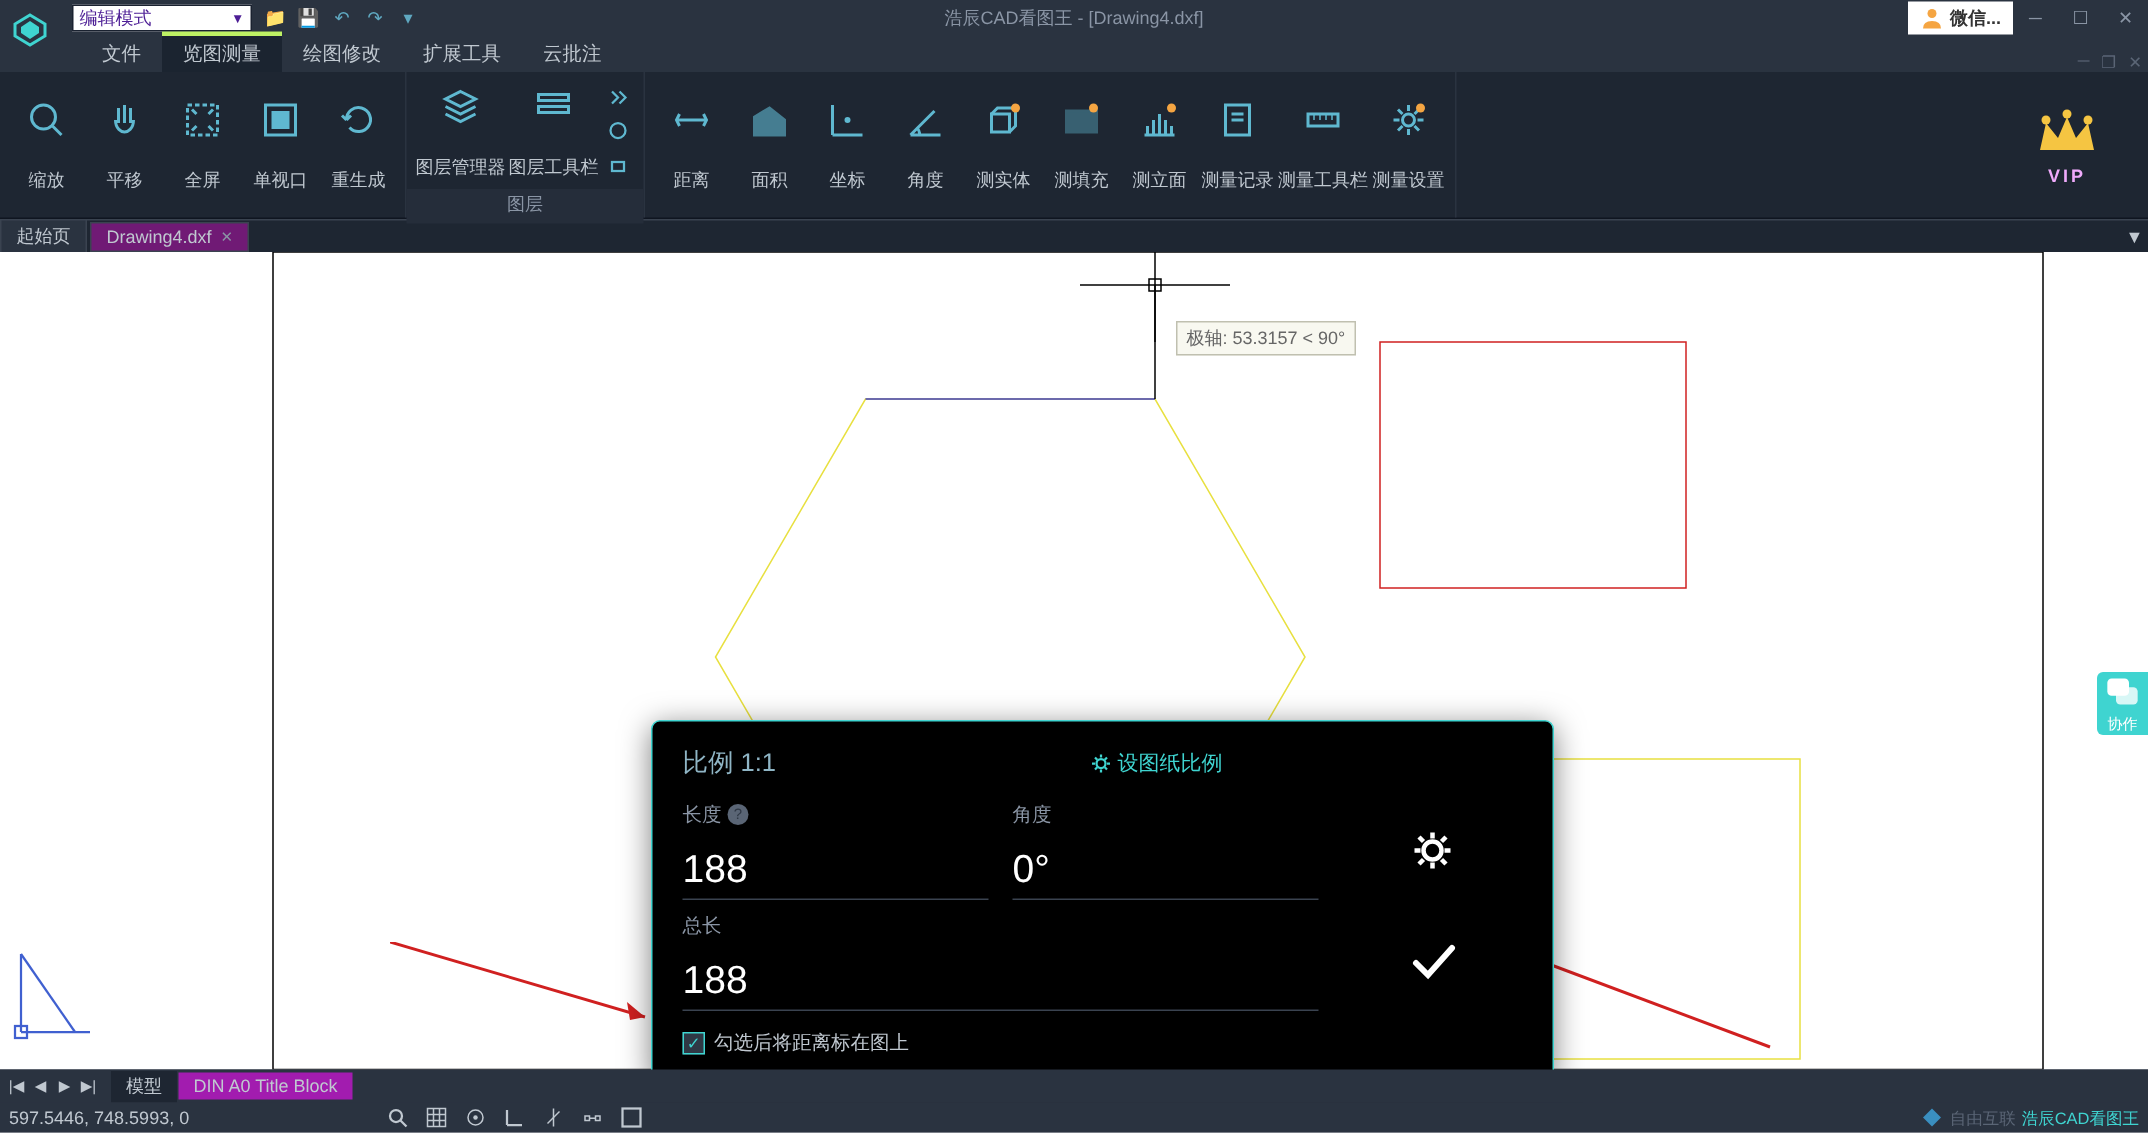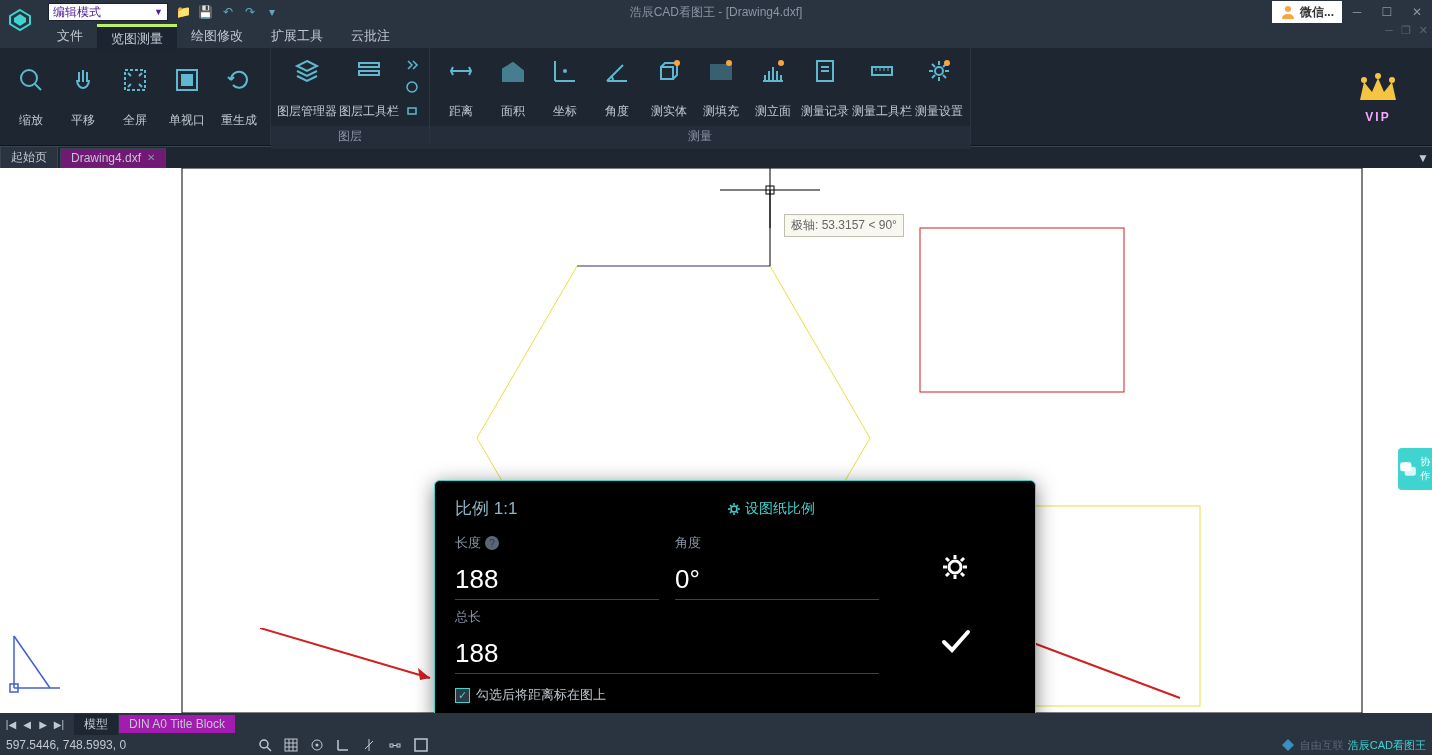--- a/index.html
+++ b/index.html
@@ -13,21 +13,21 @@
 .mode-select .arrow { font-size: 9px; }
 .qat { display: flex; gap: 6px; margin-left: 8px; align-items: center; }
 .qat-btn { width: 16px; height: 16px; color: #5fa8c0; display: flex; align-items: center; justify-content: center; cursor: pointer; }
 .title-text { position: absolute; left: 50%; transform: translateX(-50%); color: #8a95a5; font-size: 12px; }
 .title-right { position: absolute; right: 0; display: flex; align-items: center; height: 24px; }
 .account-badge { background: #fff; height: 22px; display: flex; align-items: center; padding: 0 8px; gap: 4px; color: #333; font-weight: bold; }
 .win-controls { display: flex; }
 .win-btn { width: 30px; height: 22px; display: flex; align-items: center; justify-content: center; color: #8a95a5; cursor: pointer; }
 
 
-.menu-bar { height: 24px; background: #2a3340; display: flex; align-items: flex-start; padding-left: 43px; position: relative; }
+.menu-bar { height: 24px; background: #2a3340; display: flex; align-items: flex-end; padding-left: 54px; position: relative; }
 .menu-tab { padding: 3px 14px; color: #c0c8d0; cursor: pointer; font-size: 13px; }
 .menu-tab.active { background: #1b2430; border-top: 3px solid #bef264; }
 .sub-win-controls { position: absolute; right: 4px; display: flex; gap: 8px; color: #5a6575; }
 .sub-win-controls span { cursor: pointer; font-size: 11px; }
 
 
 .ribbon { height: 98px; background: #1e2632; display: flex; border-bottom: 1px solid #0f1520; }
 .ribbon-group { border-right: 1px solid #2a3340; display: flex; flex-direction: column; }
 .ribbon-items { flex: 1; display: flex; align-items: center; padding: 4px 6px; gap: 2px; }
 .ribbon-btn { display: flex; flex-direction: column; align-items: center; justify-content: center; width: 50px; height: 70px; cursor: pointer; color: #c0c8d0; gap: 16px; }
@@ -42,21 +42,21 @@
 
 .doc-tabs { height: 22px; background: #1e2632; display: flex; align-items: center; border-top: 1px solid #3a4350; }
 .doc-tab { padding: 2px 10px; background: #2a3340; border: 1px solid #3a4350; margin-right: 2px; display: flex; align-items: center; gap: 6px; cursor: pointer; font-size: 12px; }
 .doc-tab.active { background: #701a75; }
 .doc-tab .close { color: #8a95a5; cursor: pointer; font-size: 10px; }
 .doc-tabs-arrow { margin-left: auto; width: 18px; text-align: center; cursor: pointer; }
 
 
 .canvas-area { position: absolute; top: 168px; left: 0; right: 0; bottom: 42px; background: #fff; }
 .canvas-area svg { width: 100%; height: 100%; }
-.collab-btn { position: absolute; right: 0; top: 280px; width: 34px; height: 42px; background: #3fd4d0; display: flex; flex-direction: row; align-items: center; justify-content: center; border-radius: 4px 0 0 4px; cursor: pointer; color: #fff; gap: 2px; font-size: 10px; }
+.collab-btn { position: absolute; right: 0; top: 280px; width: 34px; height: 42px; background: #3fd4d0; display: flex; flex-direction: column; align-items: center; justify-content: center; border-radius: 4px 0 0 4px; cursor: pointer; color: #fff; gap: 2px; font-size: 10px; }
 
 
 .measure-popup { position: absolute; top: 480px; left: 434px; width: 602px; background: #000000; border: 1px solid #3fd4d0; border-radius: 6px; padding: 16px 20px; box-shadow: 0 4px 20px rgba(0,0,0,0.5); }
 .measure-header { display: flex; justify-content: space-between; align-items: center; margin-bottom: 14px; }
 .measure-title { color: #8fb5c5; font-size: 17px; }
 .measure-link { color: #3fd4d0; cursor: pointer; display: flex; align-items: center; gap: 4px; font-size: 14px; margin-right: 200px; }
 .measure-body { display: grid; grid-template-columns: 1fr 1fr 120px; gap: 8px 16px; align-items: center; }
 .measure-label { color: #8a95a5; font-size: 13px; display: flex; align-items: center; gap: 4px; }
 .measure-value { color: #fff; font-size: 26px; font-weight: 300; grid-column: span 1; padding: 4px 0; border-bottom: 1px solid #3a4350; }
 .measure-icon-btn { width: 38px; height: 38px; display: flex; align-items: center; justify-content: center; cursor: pointer; color: #fff; }
@@ -321,21 +321,20 @@
           <div class="icon">
             <svg width="28" height="28" viewBox="0 0 28 28">
               <circle cx="14" cy="14" r="4" fill="none" stroke="#5fb8d0" stroke-width="2"></circle>
               <path d="M14 4v4M14 20v4M4 14h4M20 14h4M7 7l3 3M18 18l3 3M21 7l-3 3M10 18l-3 3" stroke="#5fb8d0" stroke-width="2"></path>
               <circle cx="22" cy="6" r="3" fill="#f5a542"></circle>
             </svg>
           </div>
           <div class="label">测量设置</div>
         </div>
     </div>
-    <div class="ribbon-group-label">测量</div>
   </div>
 
   <div class="vip-badge">
     <svg viewBox="0 0 48 40">
         <path d="M6 30 L10 12 L18 22 L24 8 L30 22 L38 12 L42 30 Z" fill="#f5c542"></path>
         <circle cx="10" cy="10" r="3" fill="#f5c542"></circle>
         <circle cx="24" cy="6" r="3" fill="#f5c542"></circle>
         <circle cx="38" cy="10" r="3" fill="#f5c542"></circle>
       </svg>
     <div class="vip-text">VIP</div>

